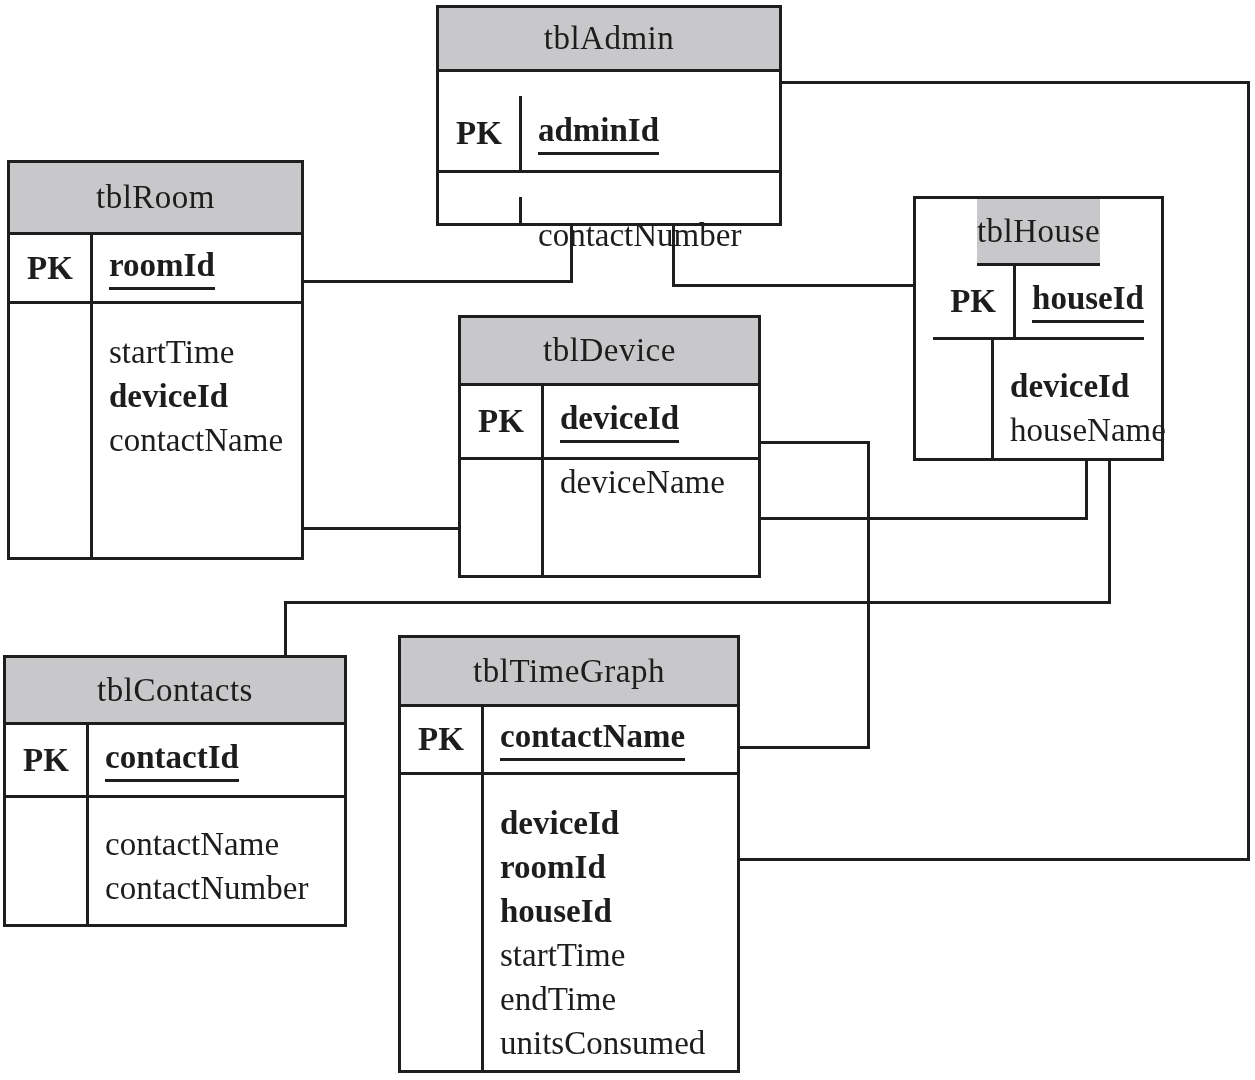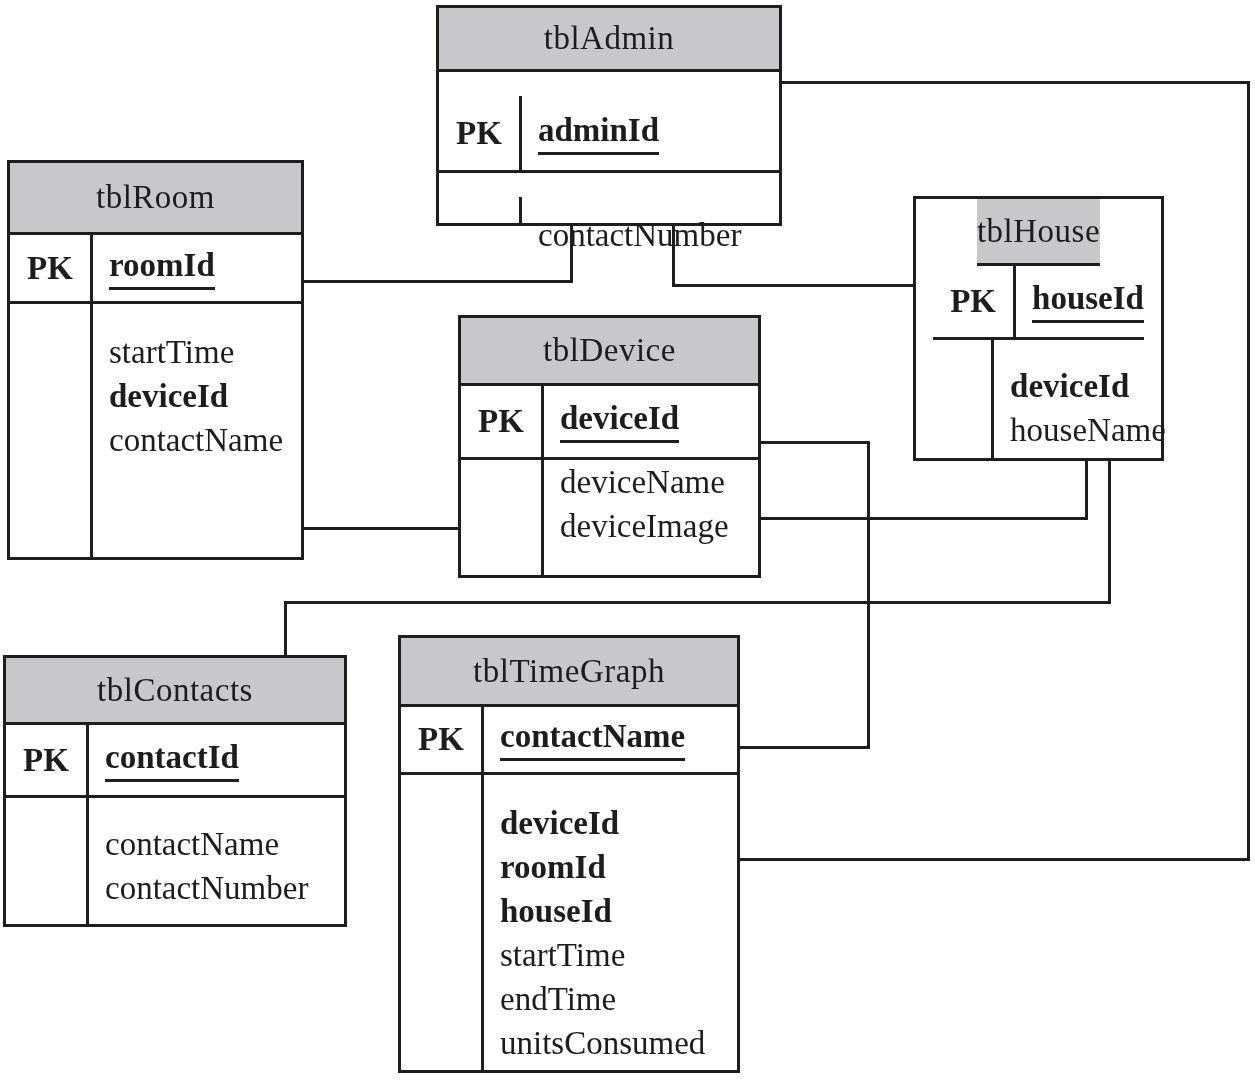--- a/index.html
+++ b/index.html
@@ -115,21 +115,20 @@
     <div class="pkrow" style="height:71px;">
       <div class="pkcell">PK</div>
       <div class="pkfield">
           <span>deviceId</span>
         </div>
     </div>
     <div class="bodyrow">
       <div class="pkempty"></div>
       <div class="attrs" style="">
           <div class="attr">deviceName</div>
-          <div class="attr">deviceImage</div>
         </div>
     </div>
   </div>
 
   <div class="entity" style="left:3px;top:655px;width:344px;height:272px;">
     <div class="hd" style="height:64px;">tblContacts</div>
     <div class="pkrow" style="height:70px;">
       <div class="pkcell">PK</div>
       <div class="pkfield">
           <span>contactId</span>

